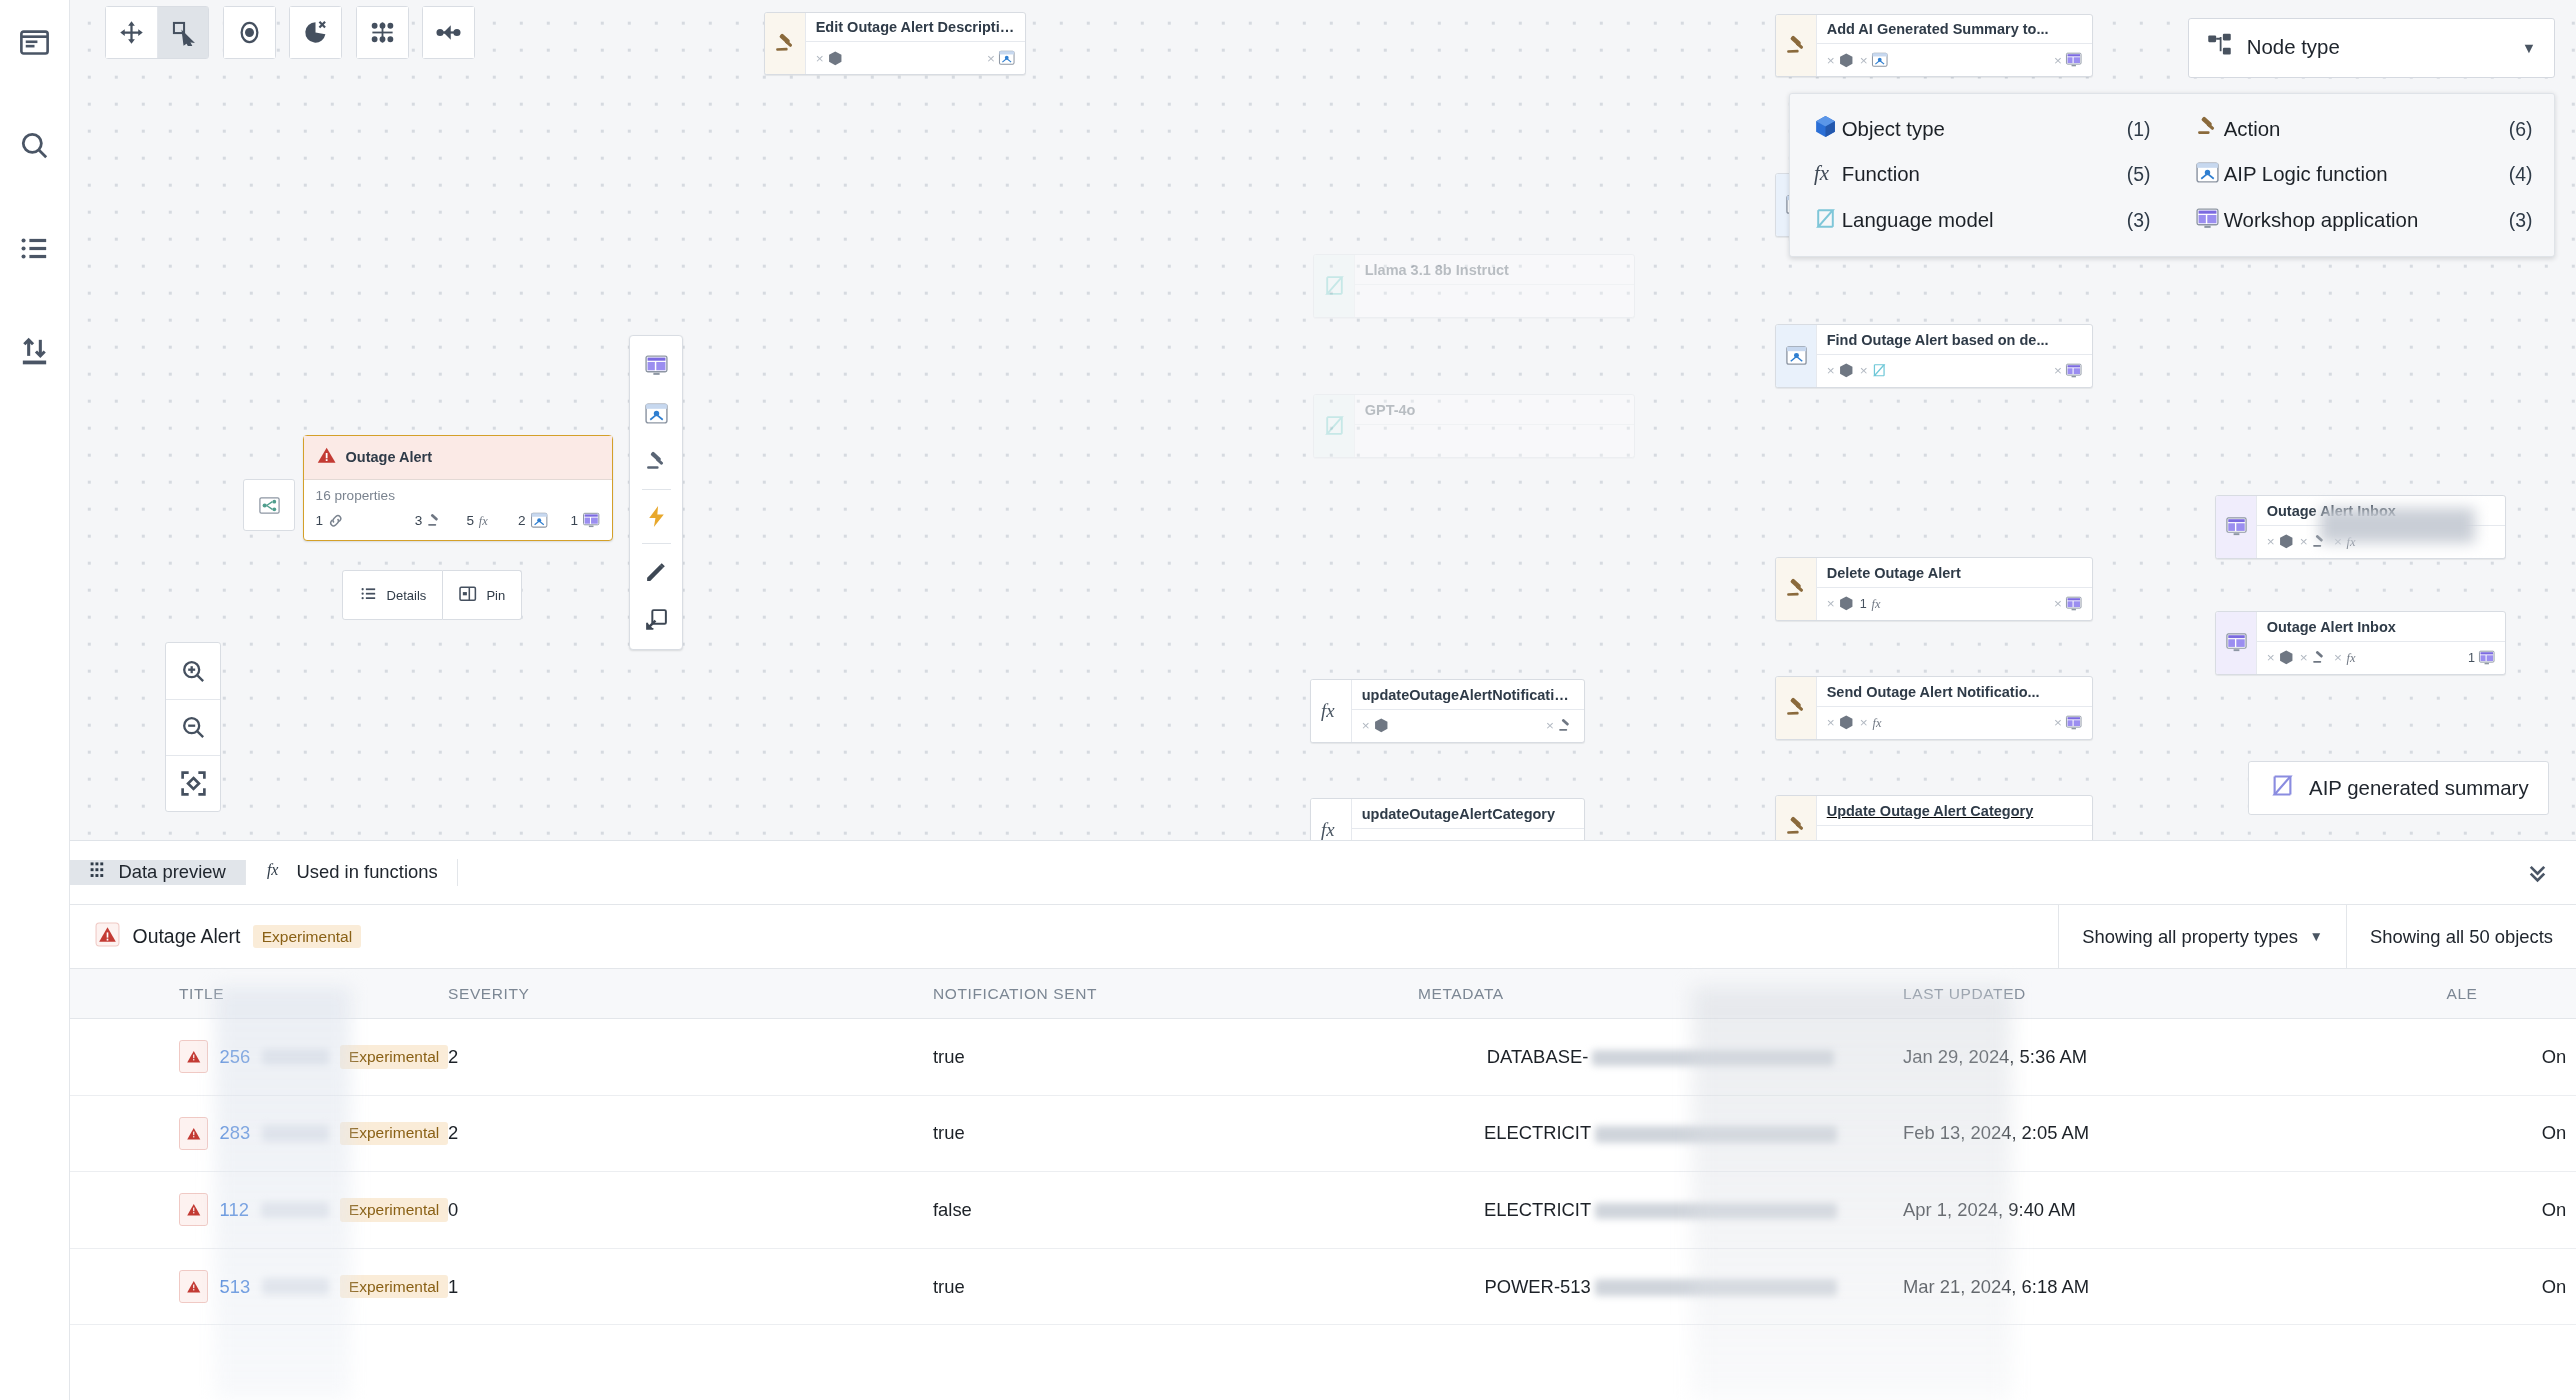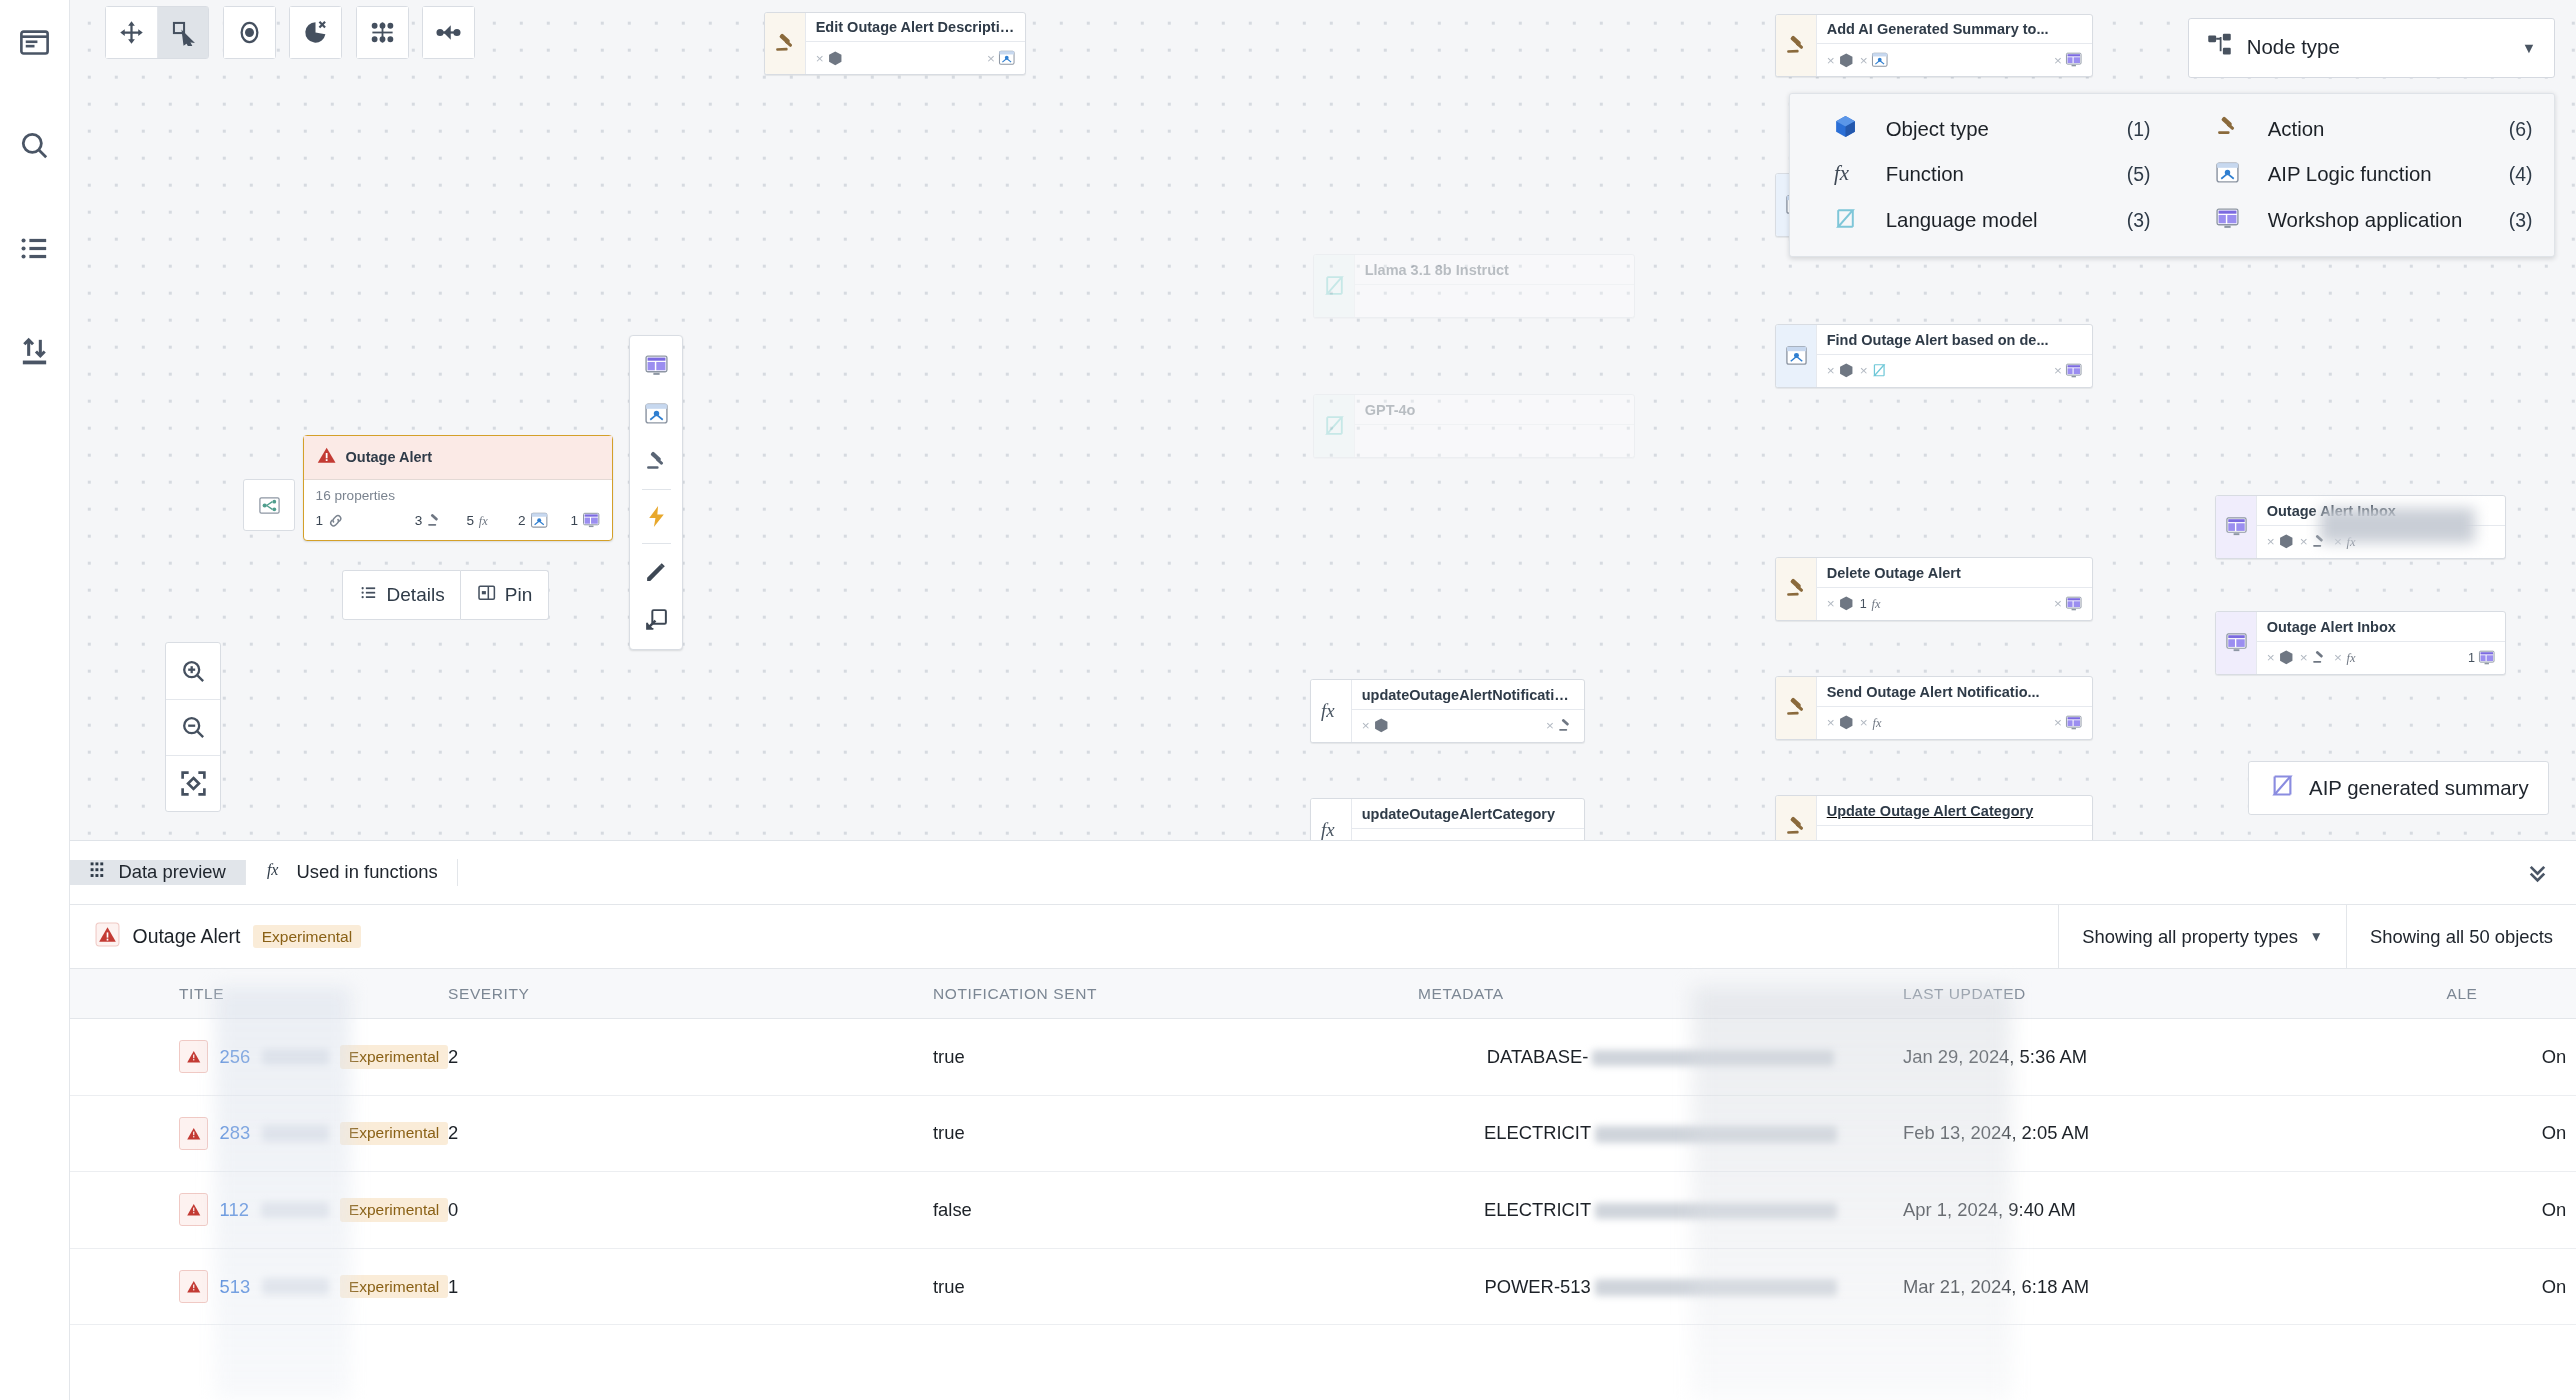--- a/index.html
+++ b/index.html
@@ -95,21 +95,21 @@
     border-bottom: 1px solid #e3d9d5;
   }
   .ot-head .t { font-size: 14.5px; font-weight: bold; color: #2f3b48; }
   .ot-props { font-size: 13.6px; color: #7a838f; padding: 8.7px 11.6px 3.9px 11.6px; }
   .ot-counts { display: flex; align-items: center; padding: 3.9px 11.6px 10.7px 11.6px; gap: 5.8px; }
   .ot-counts .c { display: flex; align-items: center; gap: 3.9px; font-size: 13.6px; color: #3a4552; }
 
   .ot-actions { position: absolute; left: 272px; top: 570px; display: flex; z-index: 31; }
   .ot-btn {
     background: #fff; border: 1px solid #d9dde3; height: 50px; display: flex; align-items: center;
-    gap: 8.7px; padding: 0 15.5px; font-size: 19px; color: #2f3b48; cursor: pointer;
+    gap: 8.7px; padding: 0 15.5px; font-size: 13px; color: #2f3b48; cursor: pointer;
   }
   .ot-btn:first-child { border-radius: 2.9px 0 0 2.9px; }
   .ot-btn:last-child { border-radius: 0 2.9px 2.9px 0; border-left: none; }
 
   .node-vtoolbar {
     position: absolute; left: 559px; top: 335px; width: 54px;
     background: #fff; border: 1px solid #d9dde3; border-radius: 3.9px;
     display: flex; flex-direction: column; align-items: center; padding: 5.8px 0; z-index: 35;
     box-shadow: 0 1px 1.9px rgba(16,22,26,.12);
   }
@@ -135,22 +135,22 @@
   .nodetype-btn .caret { margin-left: auto; color: #4a5562; font-size: 14.5px; }
 
   .nodetype-menu {
     position: absolute; right: 21.3px; top: 93px; width: 766px;
     background: #f6f7f9; border: 1px solid #dfe3e8; border-radius: 2.9px;
     box-shadow: 0 1.9px 5.8px rgba(16,22,26,.14);
     padding: 12.6px 0; z-index: 61;
     display: grid; grid-template-columns: 1fr 1fr; column-gap: 0px; row-gap: 0px;
   }
   .nt-item {
-    display: flex; align-items: center; gap: 28px; padding: 7.8px 21.3px 7.8px 23px;
-    font-size: 20.4px; color: #1c2127; cursor: pointer; white-space: nowrap; margin-left: 20px;
+    display: flex; align-items: center; gap: 4px; padding: 7.8px 21.3px 7.8px 23px;
+    font-size: 20.4px; color: #1c2127; cursor: pointer; white-space: nowrap;
   }
   .nt-item .cnt { margin-left: auto; color: #2f3b48; font-size: 19.4px; }
 
   .aip-badge {
     position: absolute; right: 27px; bottom: 25px; height: 54px; background: #fff;
     border: 1px solid #d9dde3; border-radius: 2.9px; display: flex; align-items: center;
     gap: 13.6px; padding: 0 19.4px; font-size: 20.4px; color: #20262e; z-index: 55;
   }
 
   

